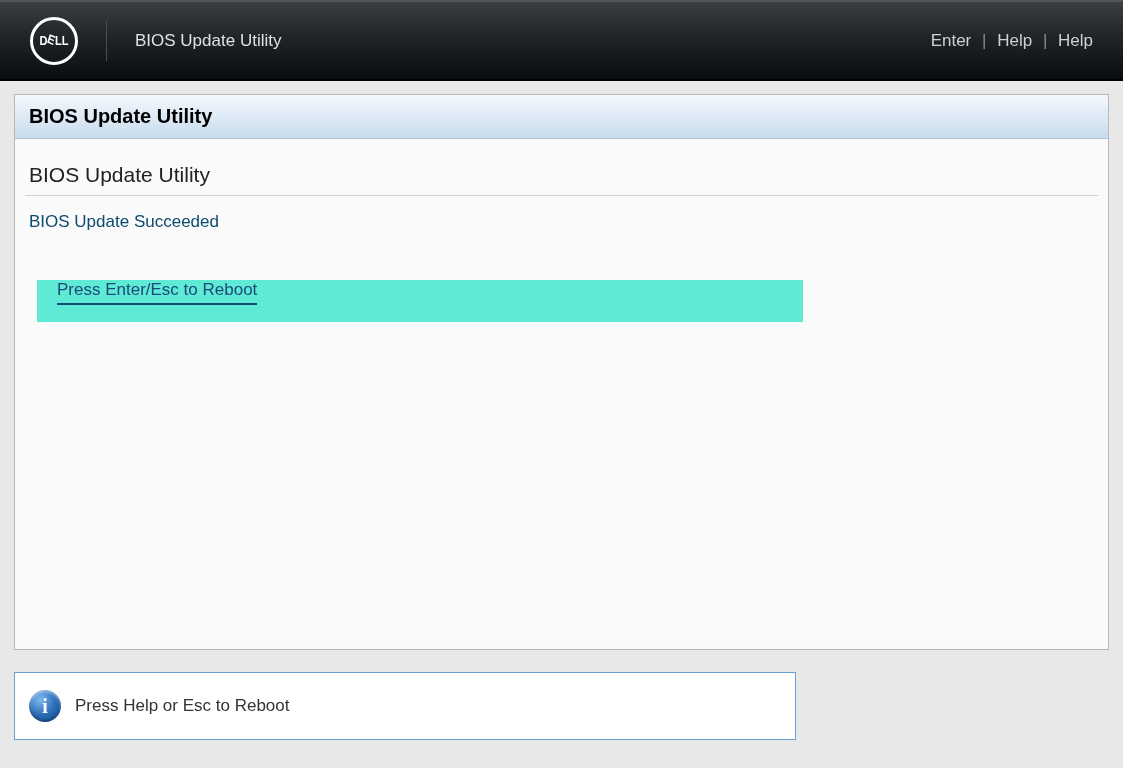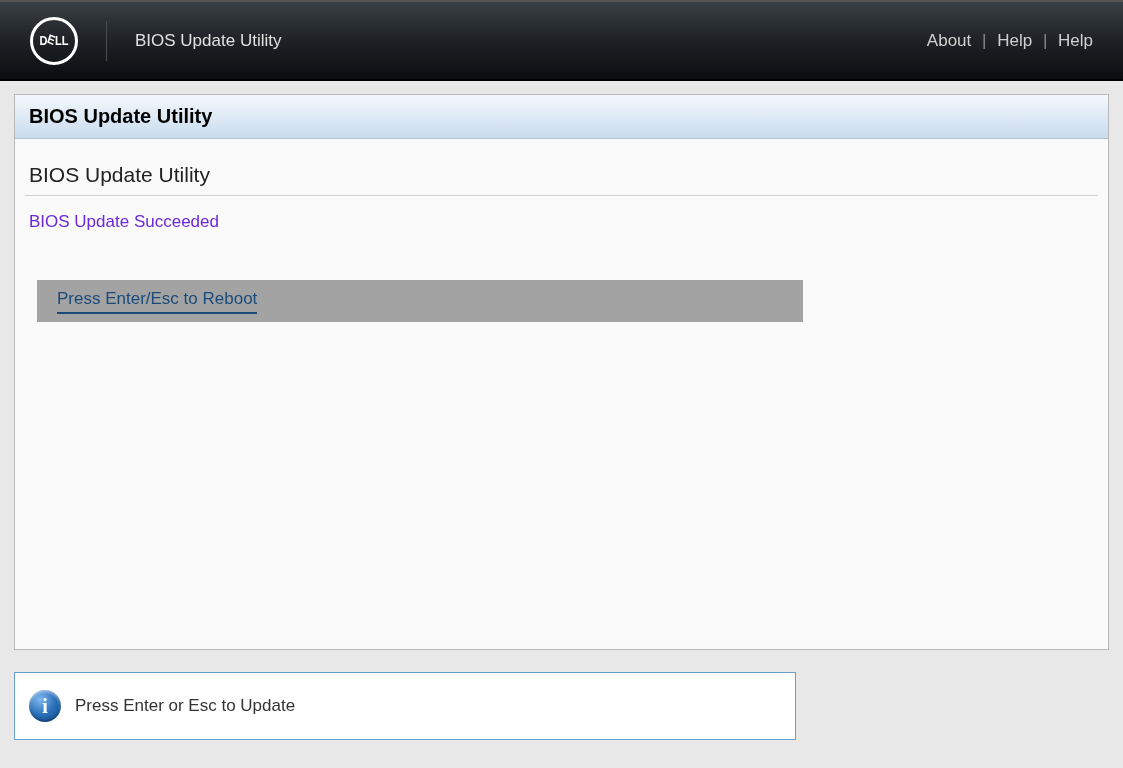--- a/index.html
+++ b/index.html
@@ -98,30 +98,30 @@
     }
     .section-title {
       font-size: 21px;
       color: #222;
       padding: 0 4px 8px 4px;
       border-bottom: 1px solid #d0d0d0;
       margin-bottom: 16px;
     }
     .status-text {
       font-size: 17px;
-      color: #6d28d9;
+      color: #0c4a6e;
       padding: 0 4px;
       margin-bottom: 48px;
     }
     .action-bar {
-      background: #a3a3a3;
+      background: #5eead4;
       height: 42px;
       display: flex;
-      align-items: center;
-      padding: 15px 20px;
+      align-items: flex-start;
+      padding: 0 20px;
       margin-left: 12px;
       width: 766px;
     }
     .action-bar-text {
       color: #1a4a7a;
       font-size: 17px;
       border-bottom: 2px solid #1a4a7a;
       padding-bottom: 3px;
     }
     .info-box {
@@ -161,21 +161,21 @@
 </head>
 <body>
 
 <div class="header">
   <div class="dell-logo">
     <span class="dell-logo-text">D<span class="tilt">E</span>LL</span>
   </div>
   <div class="header-divider"></div>
   <div class="app-title">BIOS Update Utility</div>
   <div class="header-links">
-    <span>About</span>
+    <span>Enter</span>
     <span class="sep">|</span>
     <span>Help</span>
     <span class="sep">|</span>
     <span>Help</span>
   </div>
 </div>
 
 <div class="outer-container">
   <div class="panel-header">
     <div class="panel-header-text">BIOS Update Utility</div>
@@ -186,14 +186,14 @@
     <div class="action-bar">
       <span class="action-bar-text">Press Enter/Esc to Reboot</span>
     </div>
   </div>
 </div>
 
 <div class="info-box">
   <div class="info-icon">
     <span class="info-icon-glyph">i</span>
   </div>
-  <div class="info-text">Press Enter or Esc to Update</div>
+  <div class="info-text">Press Help or Esc to Reboot</div>
 </div>
 
 </body></html>

